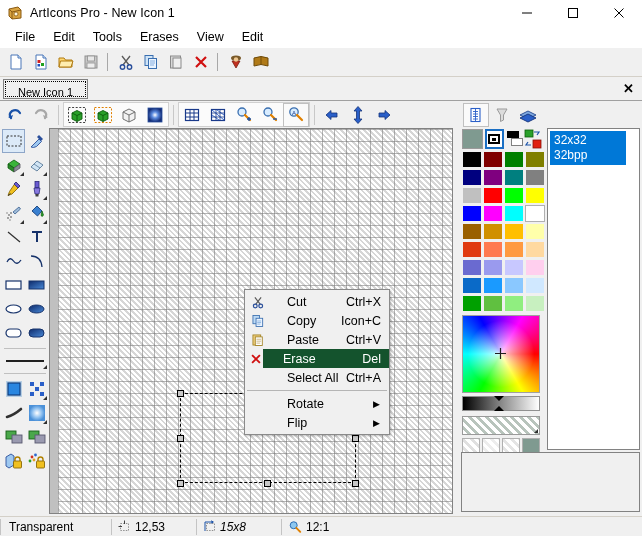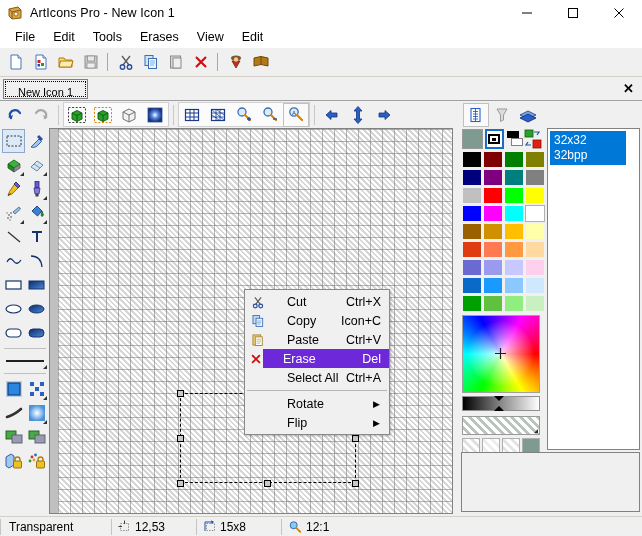--- a/index.html
+++ b/index.html
@@ -138,21 +138,21 @@
     background:#f0f0f0; border:1px solid #828282;
   }
 
   
   .ctxmenu {
     position:absolute; left:244px; top:289px; width:146px;
     background:#f0f0f0; border:1px solid #8a8a8a; padding:2px 0;
     box-shadow:1px 1px 2px rgba(0,0,0,.25);
   }
   .ctx-item { height:19px; display:flex; align-items:center; padding:0 4px; font-size:12.5px; color:#000; }
-  .ctx-item.hl { background:#6d28d9; color:#fff; }
+  .ctx-item.hl { background:#14532d; color:#fff; }
   .ctx-icon { width:18px; height:16px; display:flex; align-items:center; justify-content:center; flex:0 0 18px; }
   .ctx-label { margin-left:20px; }
   .ctx-accel { margin-left:auto; padding-right:4px; }
   .ctx-arrow { margin-left:auto; padding-right:5px; font-size:9px; }
   .ctx-sep { height:1px; background:#b5b5b5; margin:3px 2px; }
 
   
   .statusbar {
     position:absolute; left:0; top:516px; width:642px; height:20px;
     background:#f0f0f0; border-top:1px solid #d4d0c8;
@@ -802,21 +802,21 @@
     <div class="sb-cell" style="width:84px;padding-left:6px;">
       <span style="margin-right:4px;display:inline-flex;">
         <svg class="gl" width="13" height="13" viewBox="0 0 13 13">
           <rect x="2.5" y="3.5" width="8" height="7" fill="none" stroke="#909090" stroke-width="1" stroke-dasharray="1.5,1.2"></rect>
           <path d="M6.5 0.5 V4 M0.5 6.5 H4" stroke="#404040" stroke-width="1"></path>
         </svg>
       </span>
       <span>12,53</span>
     </div>
     <div class="sb-div"></div>
-    <div class="sb-cell" style="width:84px;padding-left:6px;">
+    <div class="sb-cell" style="width:84px;padding-left:6px;font-style:italic;">
       <span style="margin-right:4px;display:inline-flex;">
         <svg class="gl" width="13" height="13" viewBox="0 0 13 13">
           <rect x="3.5" y="3.5" width="8" height="7" fill="none" stroke="#909090" stroke-width="1" stroke-dasharray="1.5,1.2"></rect>
           <path d="M2 2 V11 M2 2 H10 M8 0.8 L10.4 2 L8 3.2" stroke="#1a52a8" stroke-width="1" fill="none"></path>
         </svg>
       </span>
       <span>15x8</span>
     </div>
     <div class="sb-div"></div>
     <div class="sb-cell" style="width:auto;padding-left:6px;">

